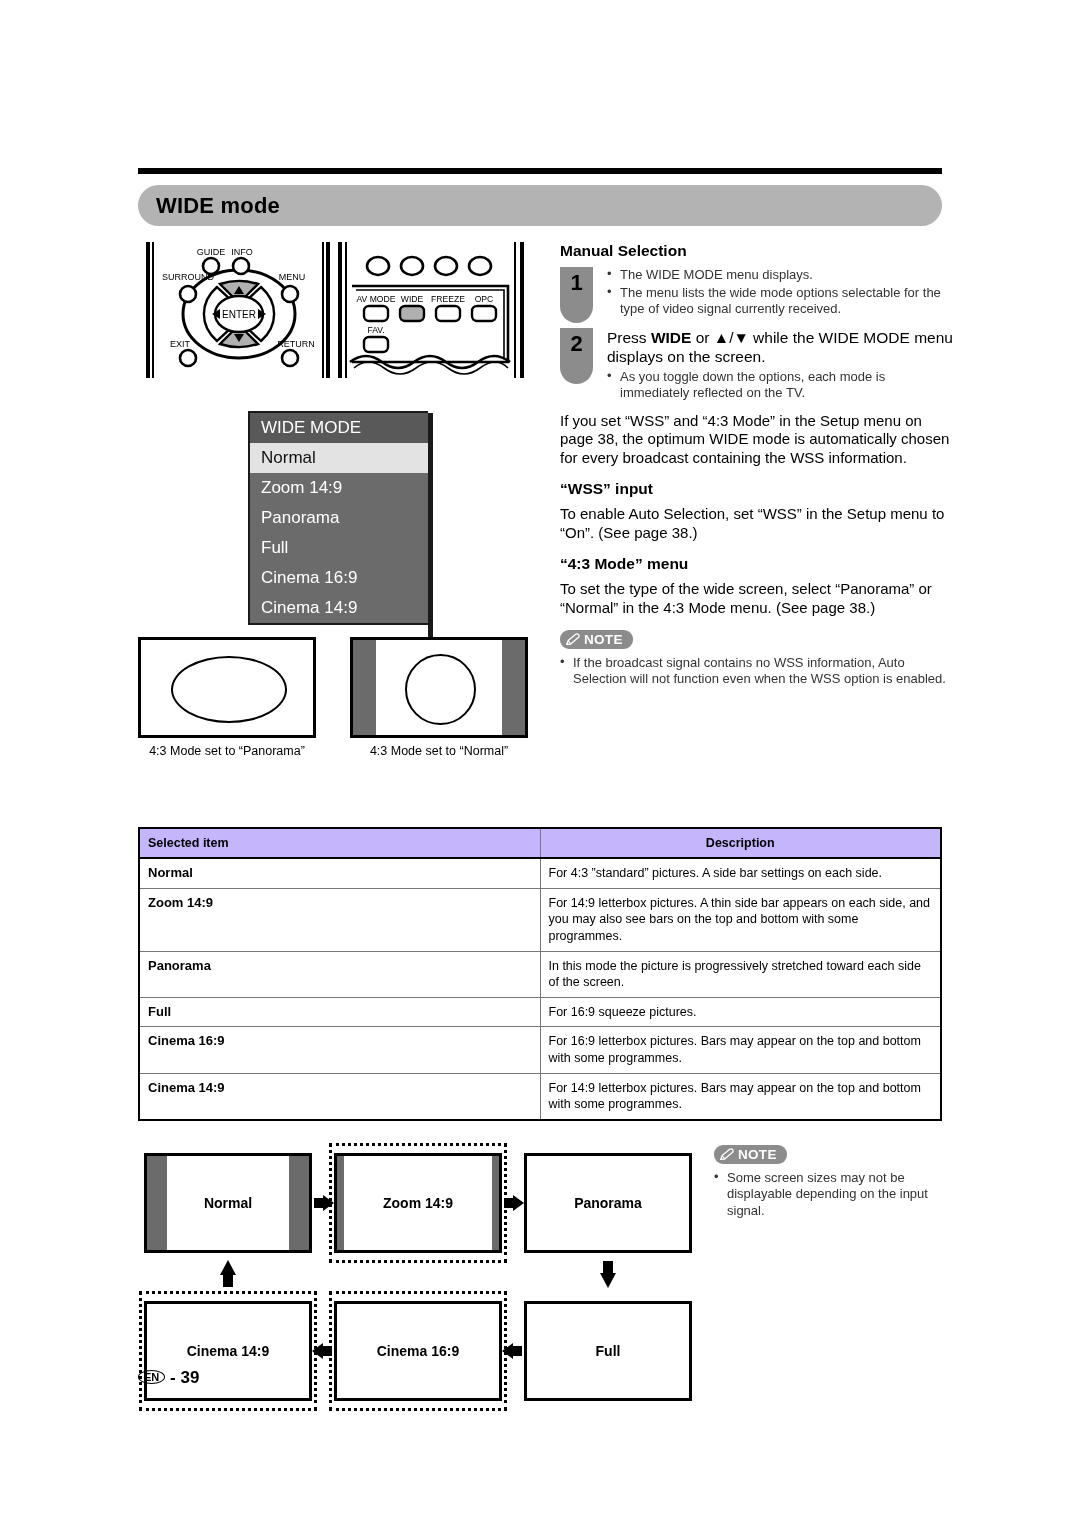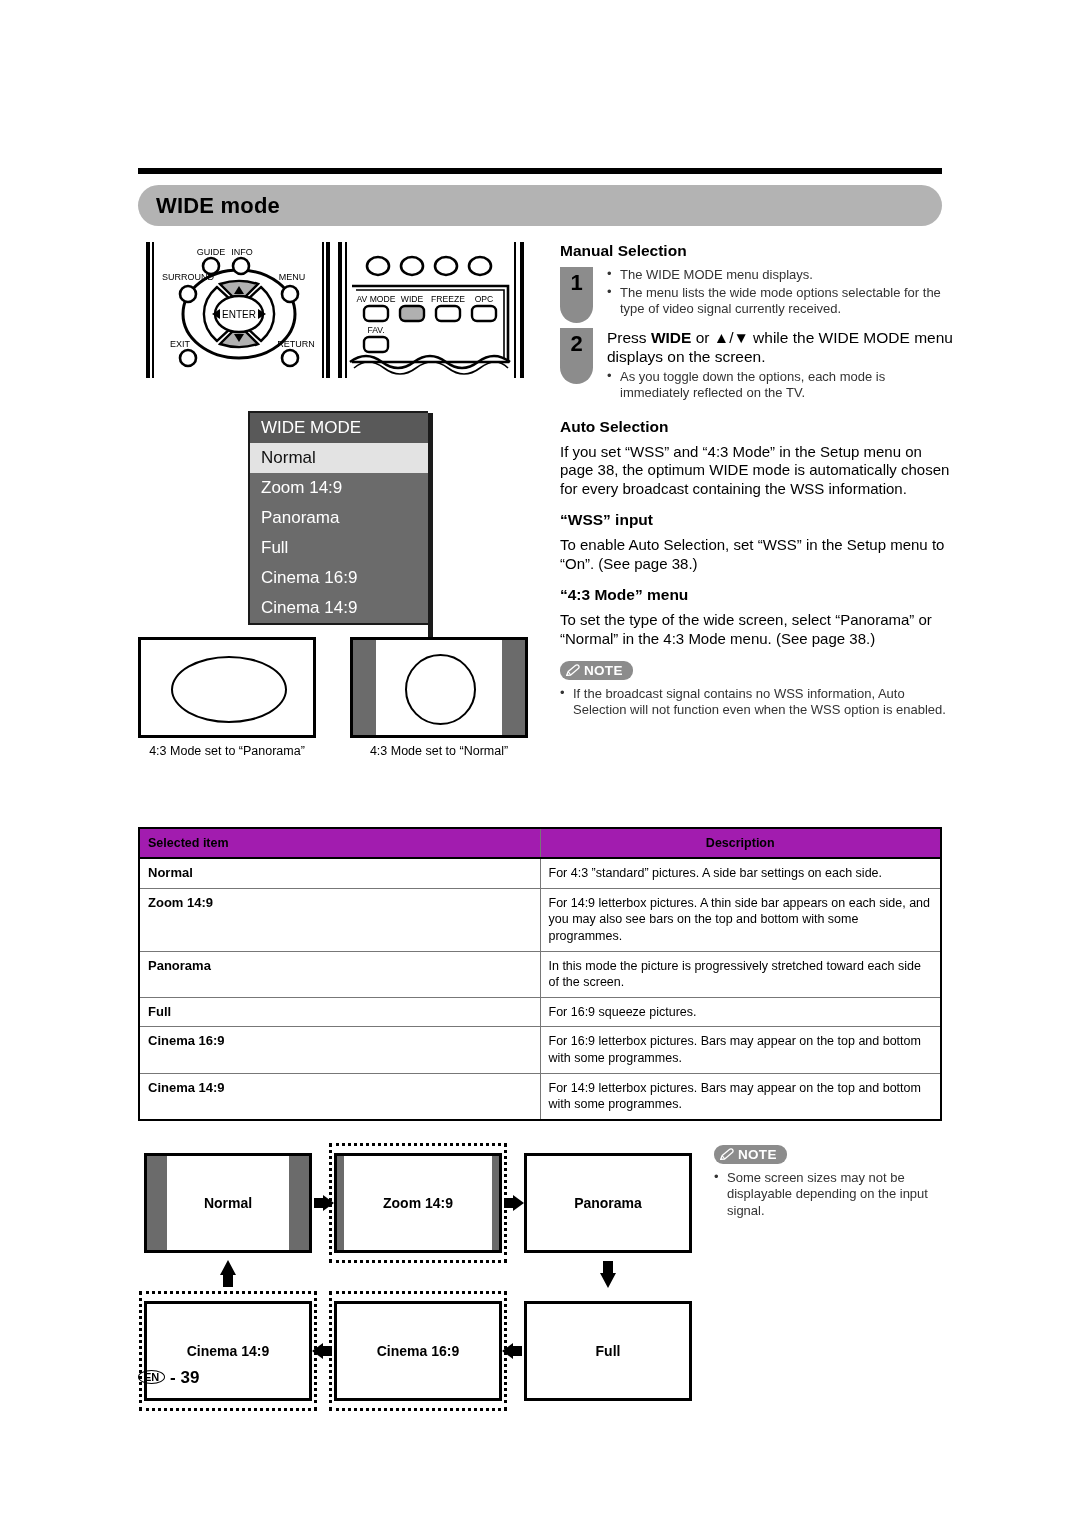--- a/index.html
+++ b/index.html
@@ -224,21 +224,21 @@
     border-collapse: collapse;
     border: 2px solid #000;
     table-layout: fixed;
   }
   table.modes th, table.modes td {
     border: 1px solid #777;
     padding: 6px 8px;
     vertical-align: top;
   }
   table.modes thead th {
-    background: #a21caf;
+    background: #c4b5fd;
     font-size: 12.5px;
     font-weight: bold;
     text-align: center;
     border-bottom: 2px solid #000;
     padding: 7px 8px;
   }
   table.modes thead th.first { text-align: left; }
   table.modes td.item {
     width: 113px;
     font-size: 13px;
@@ -433,21 +433,20 @@
       </div>
 
       <div class="step">
         <div class="step-badge">2</div>
         <div class="step-main"><span>Press </span><b>WIDE</b><span> or ▲/▼ while the WIDE MODE menu displays on the screen.</span></div>
         <ul class="bullets">
           <li>As you toggle down the options, each mode is immediately reflected on the TV.</li>
         </ul>
       </div>
 
-      <div class="h3" style="margin-top:16px">Auto Selection</div>
       <p class="para">If you set “WSS” and “4:3 Mode” in the Setup menu on page 38, the optimum WIDE mode is automatically chosen for every broadcast containing the WSS information.</p>
 
       <div class="sub-block">
         <div class="h3">“WSS” input</div>
         <p class="para" style="margin-bottom:0">To enable Auto Selection, set “WSS” in the Setup menu to “On”. (See page 38.)</p>
       </div>
 
       <div class="sub-block">
         <div class="h3">“4:3 Mode” menu</div>
         <p class="para" style="margin-bottom:0">To set the type of the wide screen, select “Panorama” or “Normal” in the 4:3 Mode menu. (See page 38.)</p>

